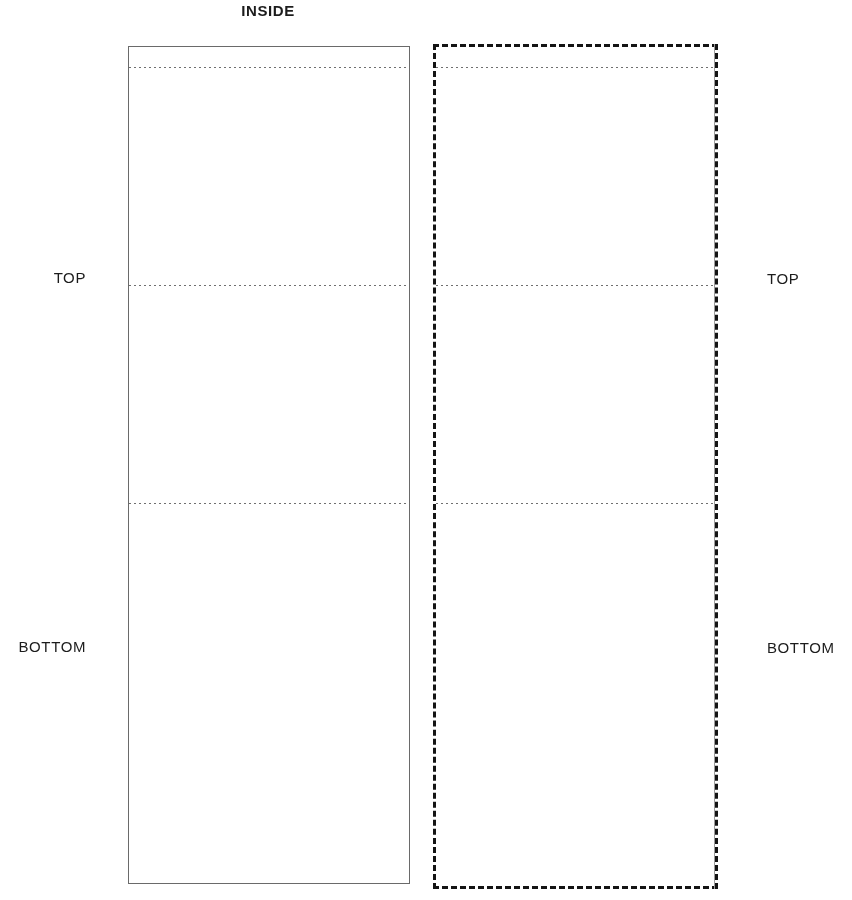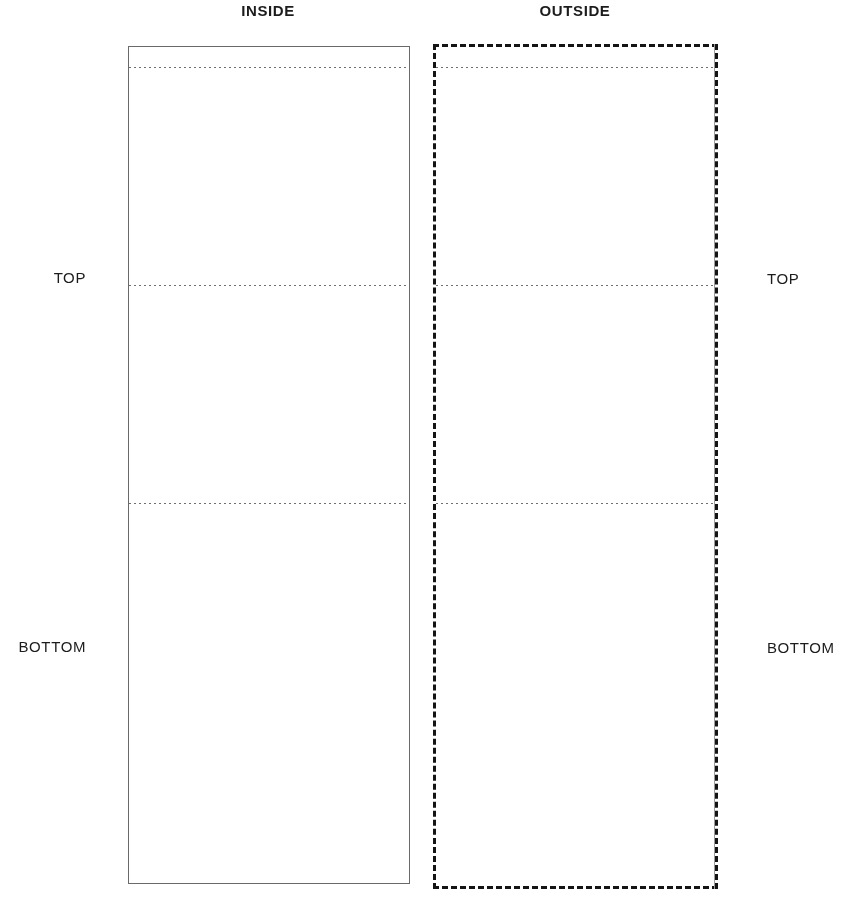--- a/index.html
+++ b/index.html
@@ -85,21 +85,20 @@
   .guide-2 { top: 238px; }
   .guide-3 { top: 456px; }
 </style>
 </head>
 <body>
 
 <div class="canvas">
 
   <div class="panel-title title-inside">INSIDE</div>
 
-  <div class="panel-title title-outside">OUTSIDE</div>
 
   <div class="side-label left-top">TOP</div>
 
   <div class="side-label left-bottom">BOTTOM</div>
 
   <div class="side-label right-top">TOP</div>
 
   <div class="side-label right-bottom">BOTTOM</div>
 
   <div class="panel panel-inside">

